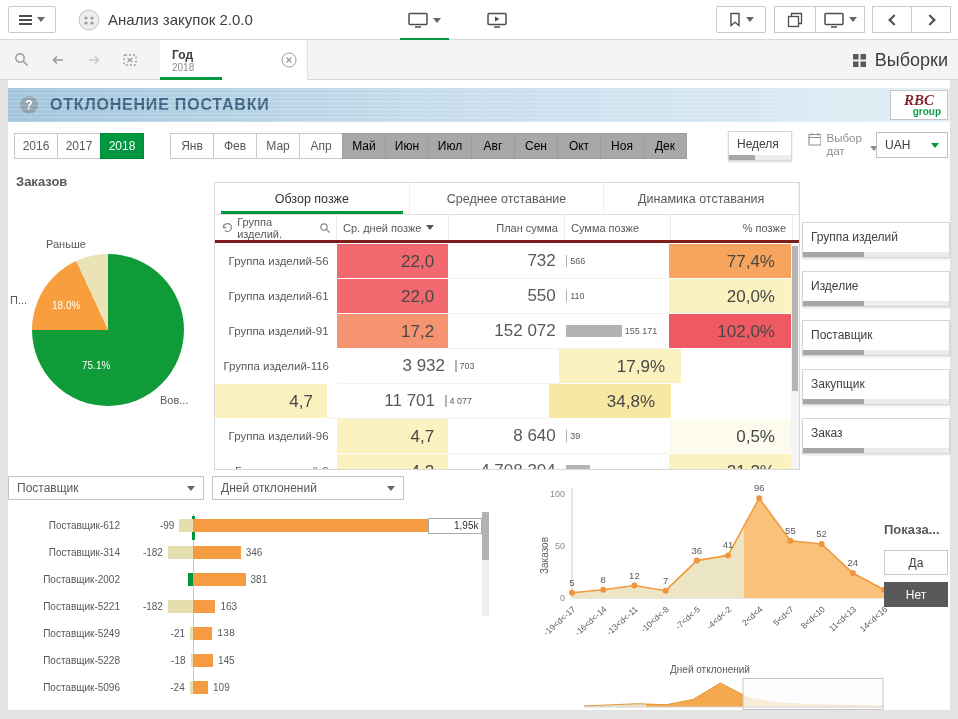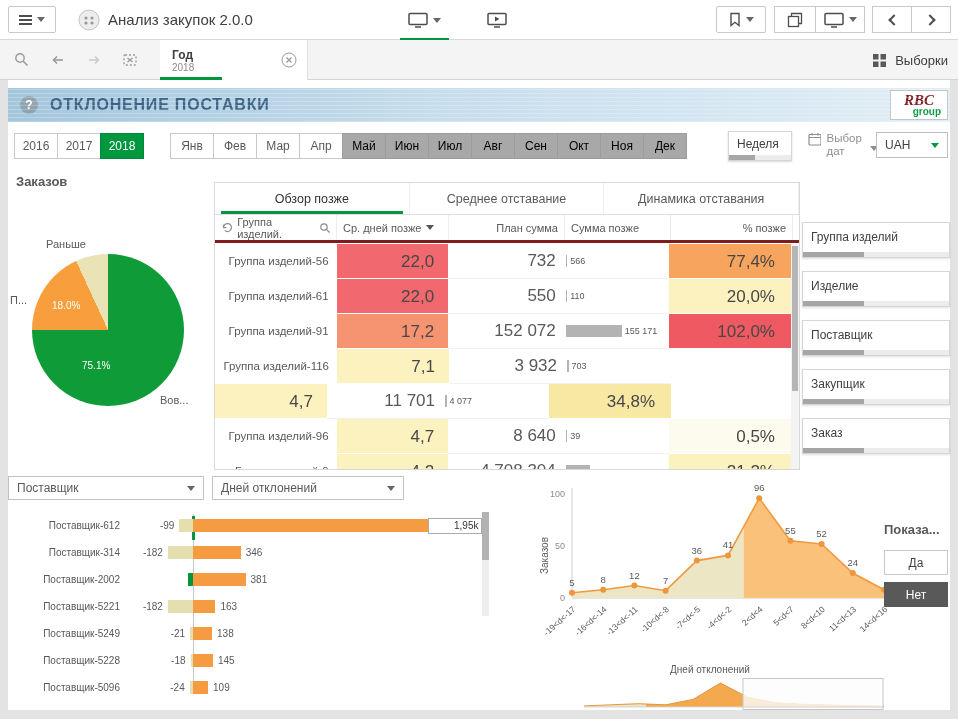--- a/index.html
+++ b/index.html
@@ -27,21 +27,21 @@
 
 .tb2{position:absolute;top:40px;left:0;right:0;height:40px;background:#f4f4f4;border-bottom:1px solid #d4d4d4}
 .sel-icons{position:absolute;left:10px;top:8px;display:flex;gap:12px}
 .sbtn{width:24px;height:24px;display:flex;align-items:center;justify-content:center;cursor:pointer}
 .filter-tab{position:absolute;left:160px;top:0;width:148px;height:40px;background:#fff;border-right:1px solid #e0e0e0;display:flex;align-items:center;cursor:pointer}
 .ft-text{margin-left:12px;flex:1}
 .ft-field{font-size:12px;font-weight:bold;color:#404040;line-height:14px}
 .ft-value{font-size:10px;color:#8c8c8c;line-height:11px}
 .ft-underline{position:absolute;left:0;bottom:0;width:62px;height:3px;background:#00973f}
 .ft-close{margin-right:10px;display:flex}
-.sel-right{position:absolute;right:10px;top:0;height:40px;display:flex;align-items:center;gap:8px;font-size:13px;color:#404040;cursor:pointer}
+.sel-right{position:absolute;right:10px;top:0;height:40px;display:flex;align-items:center;gap:8px;font-size:18px;color:#404040;cursor:pointer}
 
 .content{position:absolute;left:8px;top:80px;width:942px;height:630px;background:#fff}
 .banner{position:absolute;left:0;top:8px;width:942px;height:34px;background:linear-gradient(90deg,#a3c6dd 0%,#c6ddec 45%,#e2eef6 100%);display:flex;align-items:center}
 .banner::after{content:"";position:absolute;inset:0;background:repeating-linear-gradient(0deg,rgba(255,255,255,.22) 0 1px,transparent 1px 4px);pointer-events:none}
 .help-circle{width:18px;height:18px;border-radius:50%;background:#91a3af;color:#fff;font-size:12px;font-weight:bold;display:flex;align-items:center;justify-content:center;margin-left:12px;cursor:pointer}
 .help-circle::before{content:"?"}
 .banner-title{margin-left:12px;font-size:16px;font-weight:bold;letter-spacing:.8px;color:#3d6484}
 .rbc-logo{position:absolute;right:2px;top:2px;width:58px;height:30px;background:#fff;border:1px solid #c5c5c5;text-align:center;padding-top:2px}
 .rbc{font-family:"Liberation Serif",serif;font-style:italic;font-weight:bold;font-size:15px;line-height:14px;color:#7c1b20}
 .grp{font-size:10px;font-weight:bold;line-height:10px;color:#00973f;text-align:right;padding-right:6px}
@@ -370,26 +370,26 @@
           <div class="tc days" style="background: rgb(246, 147, 112);">17,2</div>
           <div class="tc plan">152 072</div>
           <div class="tc late">
             <span class="minibar" style="width: 56px;"></span>
             <span class="minilbl">155 171</span>
           </div>
           <div class="tc pct" style="background: rgb(239, 90, 98);">102,0%</div>
         </div>
         <div class="trow">
           <div class="tc name">Группа изделий-116</div>
-          <div class="tc days" style="background: rgb(251, 242, 192);">7,1</div>
           <div class="tc plan">3 932</div>
           <div class="tc late">
             <span class="minibar" style="width: 1.5px;"></span>
             <span class="minilbl">703</span>
           </div>
+          <div class="tc pct" style="background: rgb(251, 242, 192);">17,9%</div>
         </div>
         <div class="trow">
           <div class="tc days" style="background: rgb(251, 242, 192);">4,7</div>
           <div class="tc plan">11 701</div>
           <div class="tc late">
             <span class="minibar" style="width: 1.5px;"></span>
             <span class="minilbl">4 077</span>
           </div>
           <div class="tc pct" style="background: rgb(247, 233, 164);">34,8%</div>
         </div>
@@ -497,21 +497,21 @@
             <div class="pbar" style="left: 67px; width: 22.4856px;"></div>
             <span class="plbl" style="left: 94.4856px;">163</span>
           </div>
         </div>
         <div class="brow">
           <div class="blabel">Поставщик-5249</div>
           <div class="bplot">
             <div class="nbar" style="width: 2.89692px; right: 285px;"></div>
             <span class="nlbl" style="right: 292.897px;">-21</span>
             <div class="pbar" style="left: 67px; width: 19.0369px;"></div>
-            <span class="plbl" style="left: 91.0369px;">138</span>
+            <span class="plbl" style="left: 91.0369px; font-family: Liberation Mono, monospace;">138</span>
           </div>
         </div>
         <div class="brow">
           <div class="blabel">Поставщик-5228</div>
           <div class="bplot">
             <div class="nbar" style="width: 2.48308px; right: 285px;"></div>
             <span class="nlbl" style="right: 292.483px;">-18</span>
             <div class="pbar" style="left: 67px; width: 20.0026px;"></div>
             <span class="plbl" style="left: 92.0026px;">145</span>
           </div>

